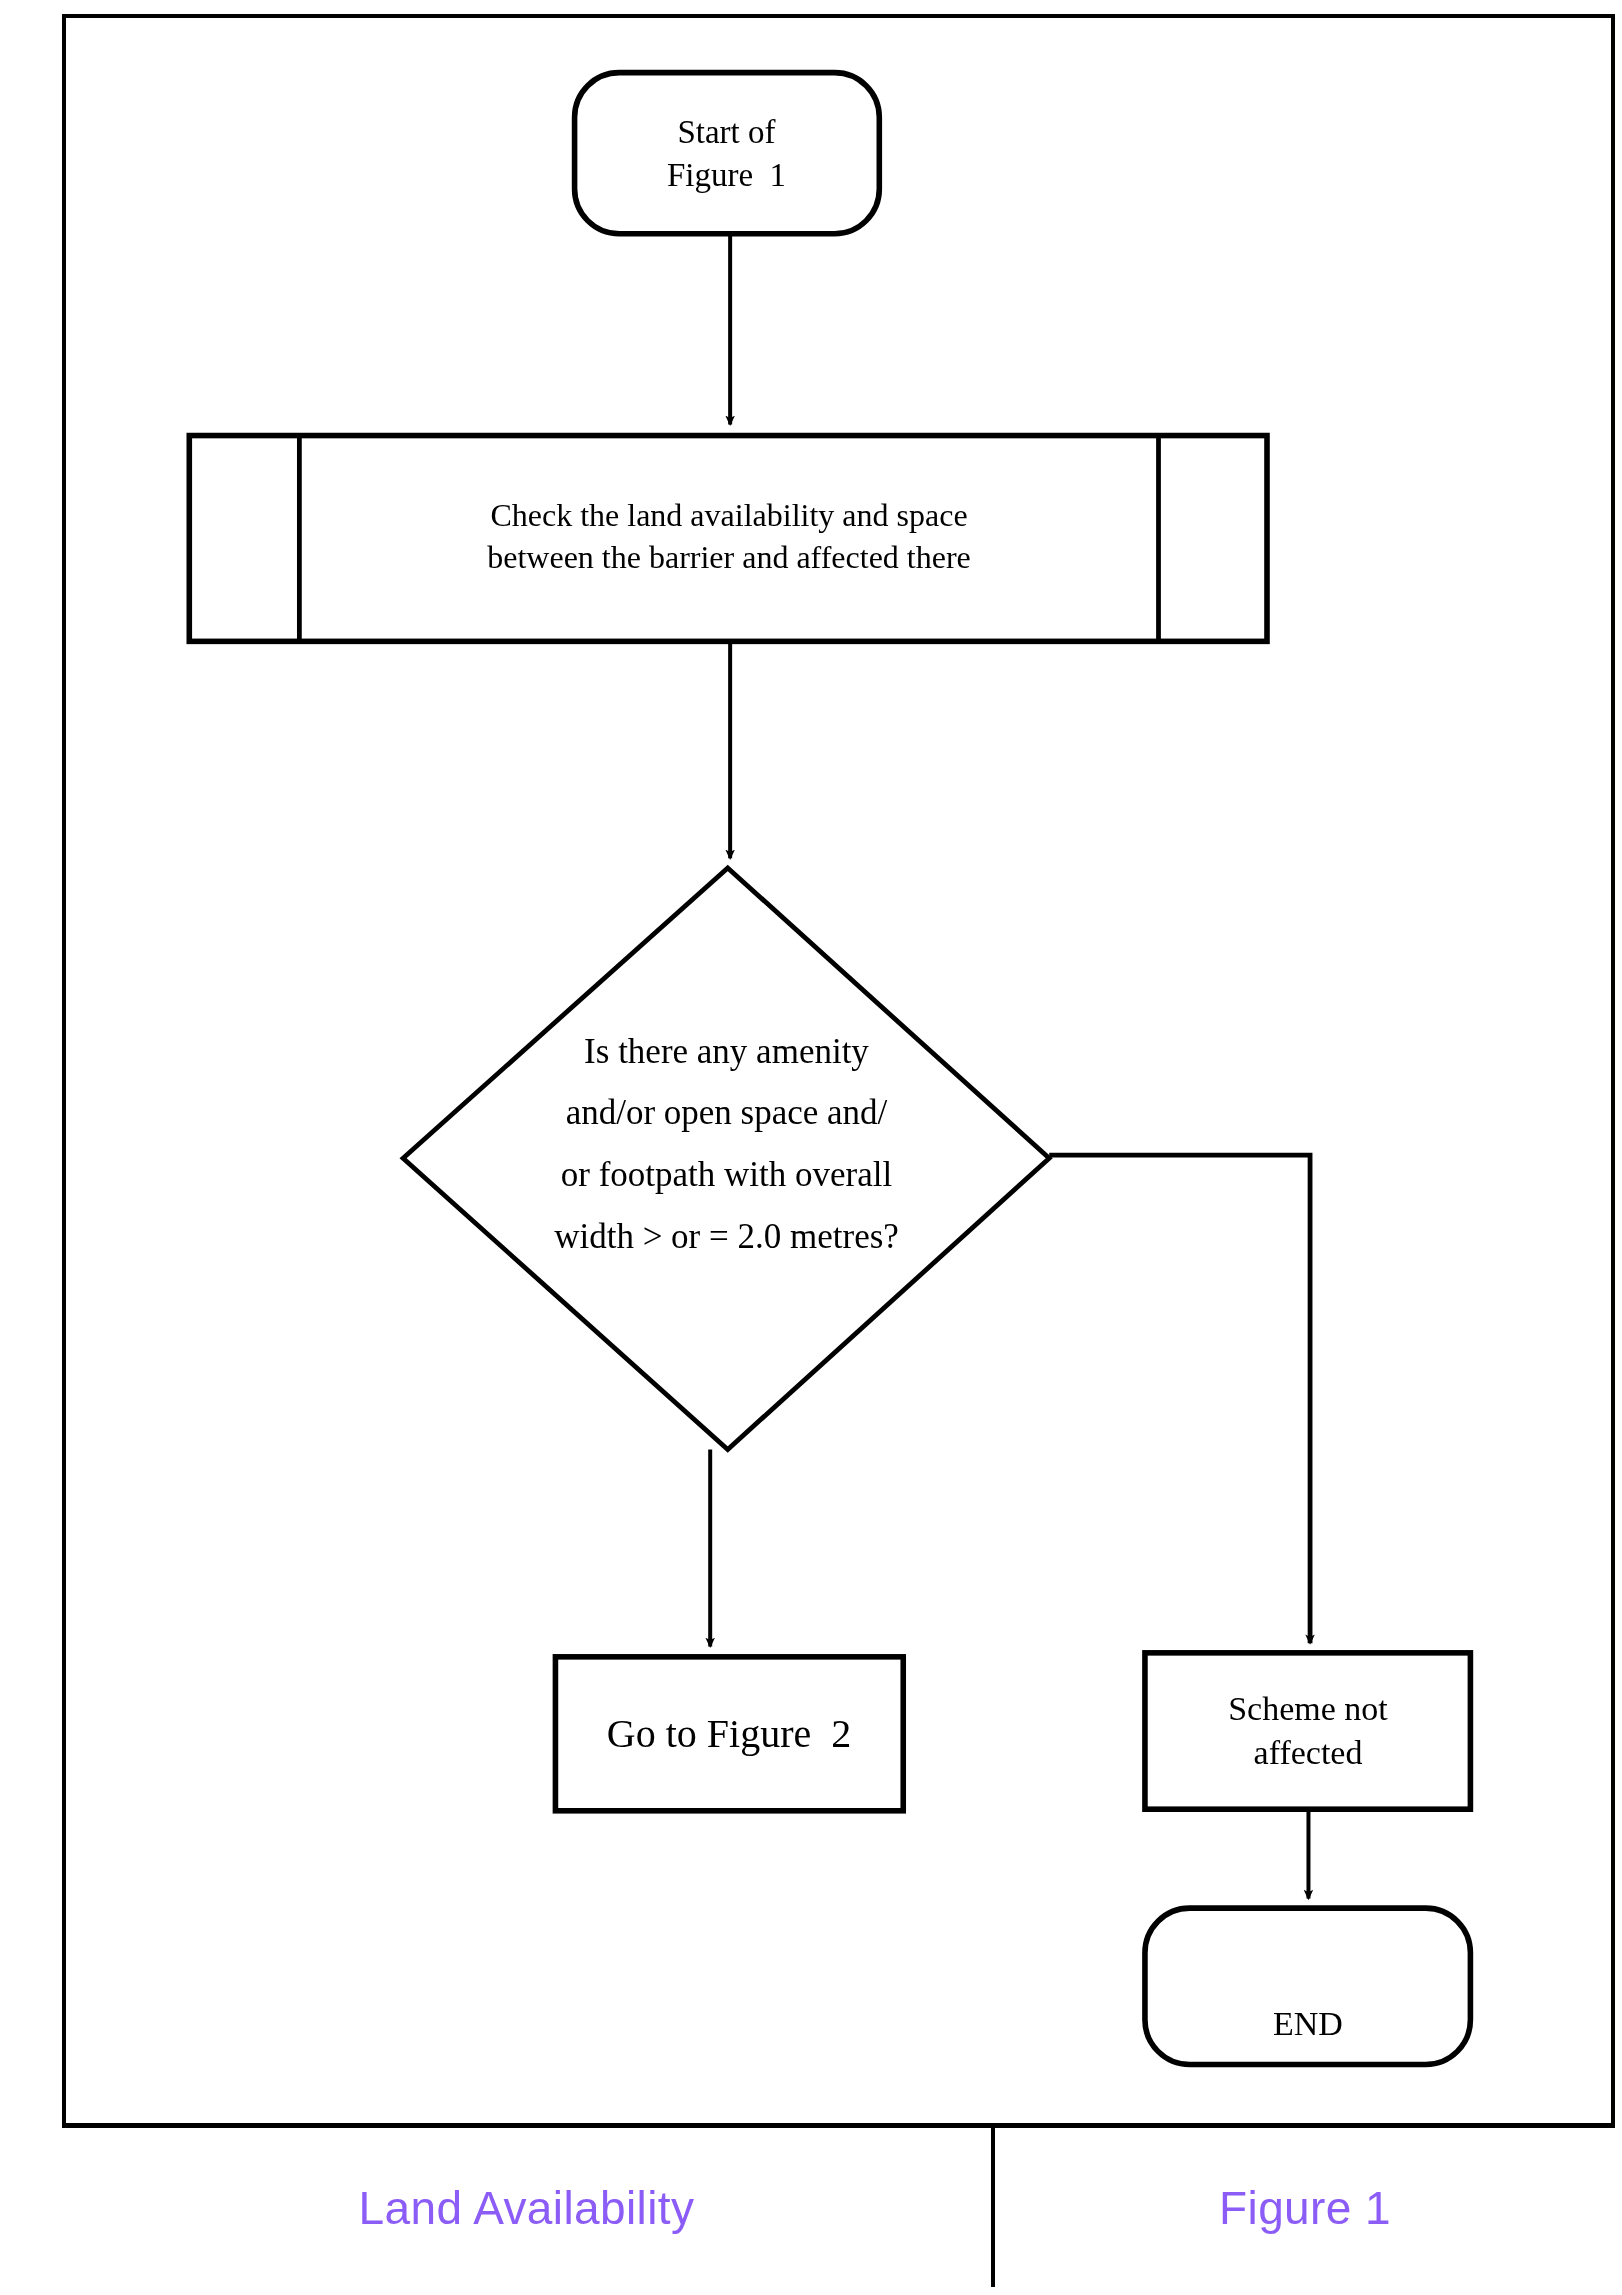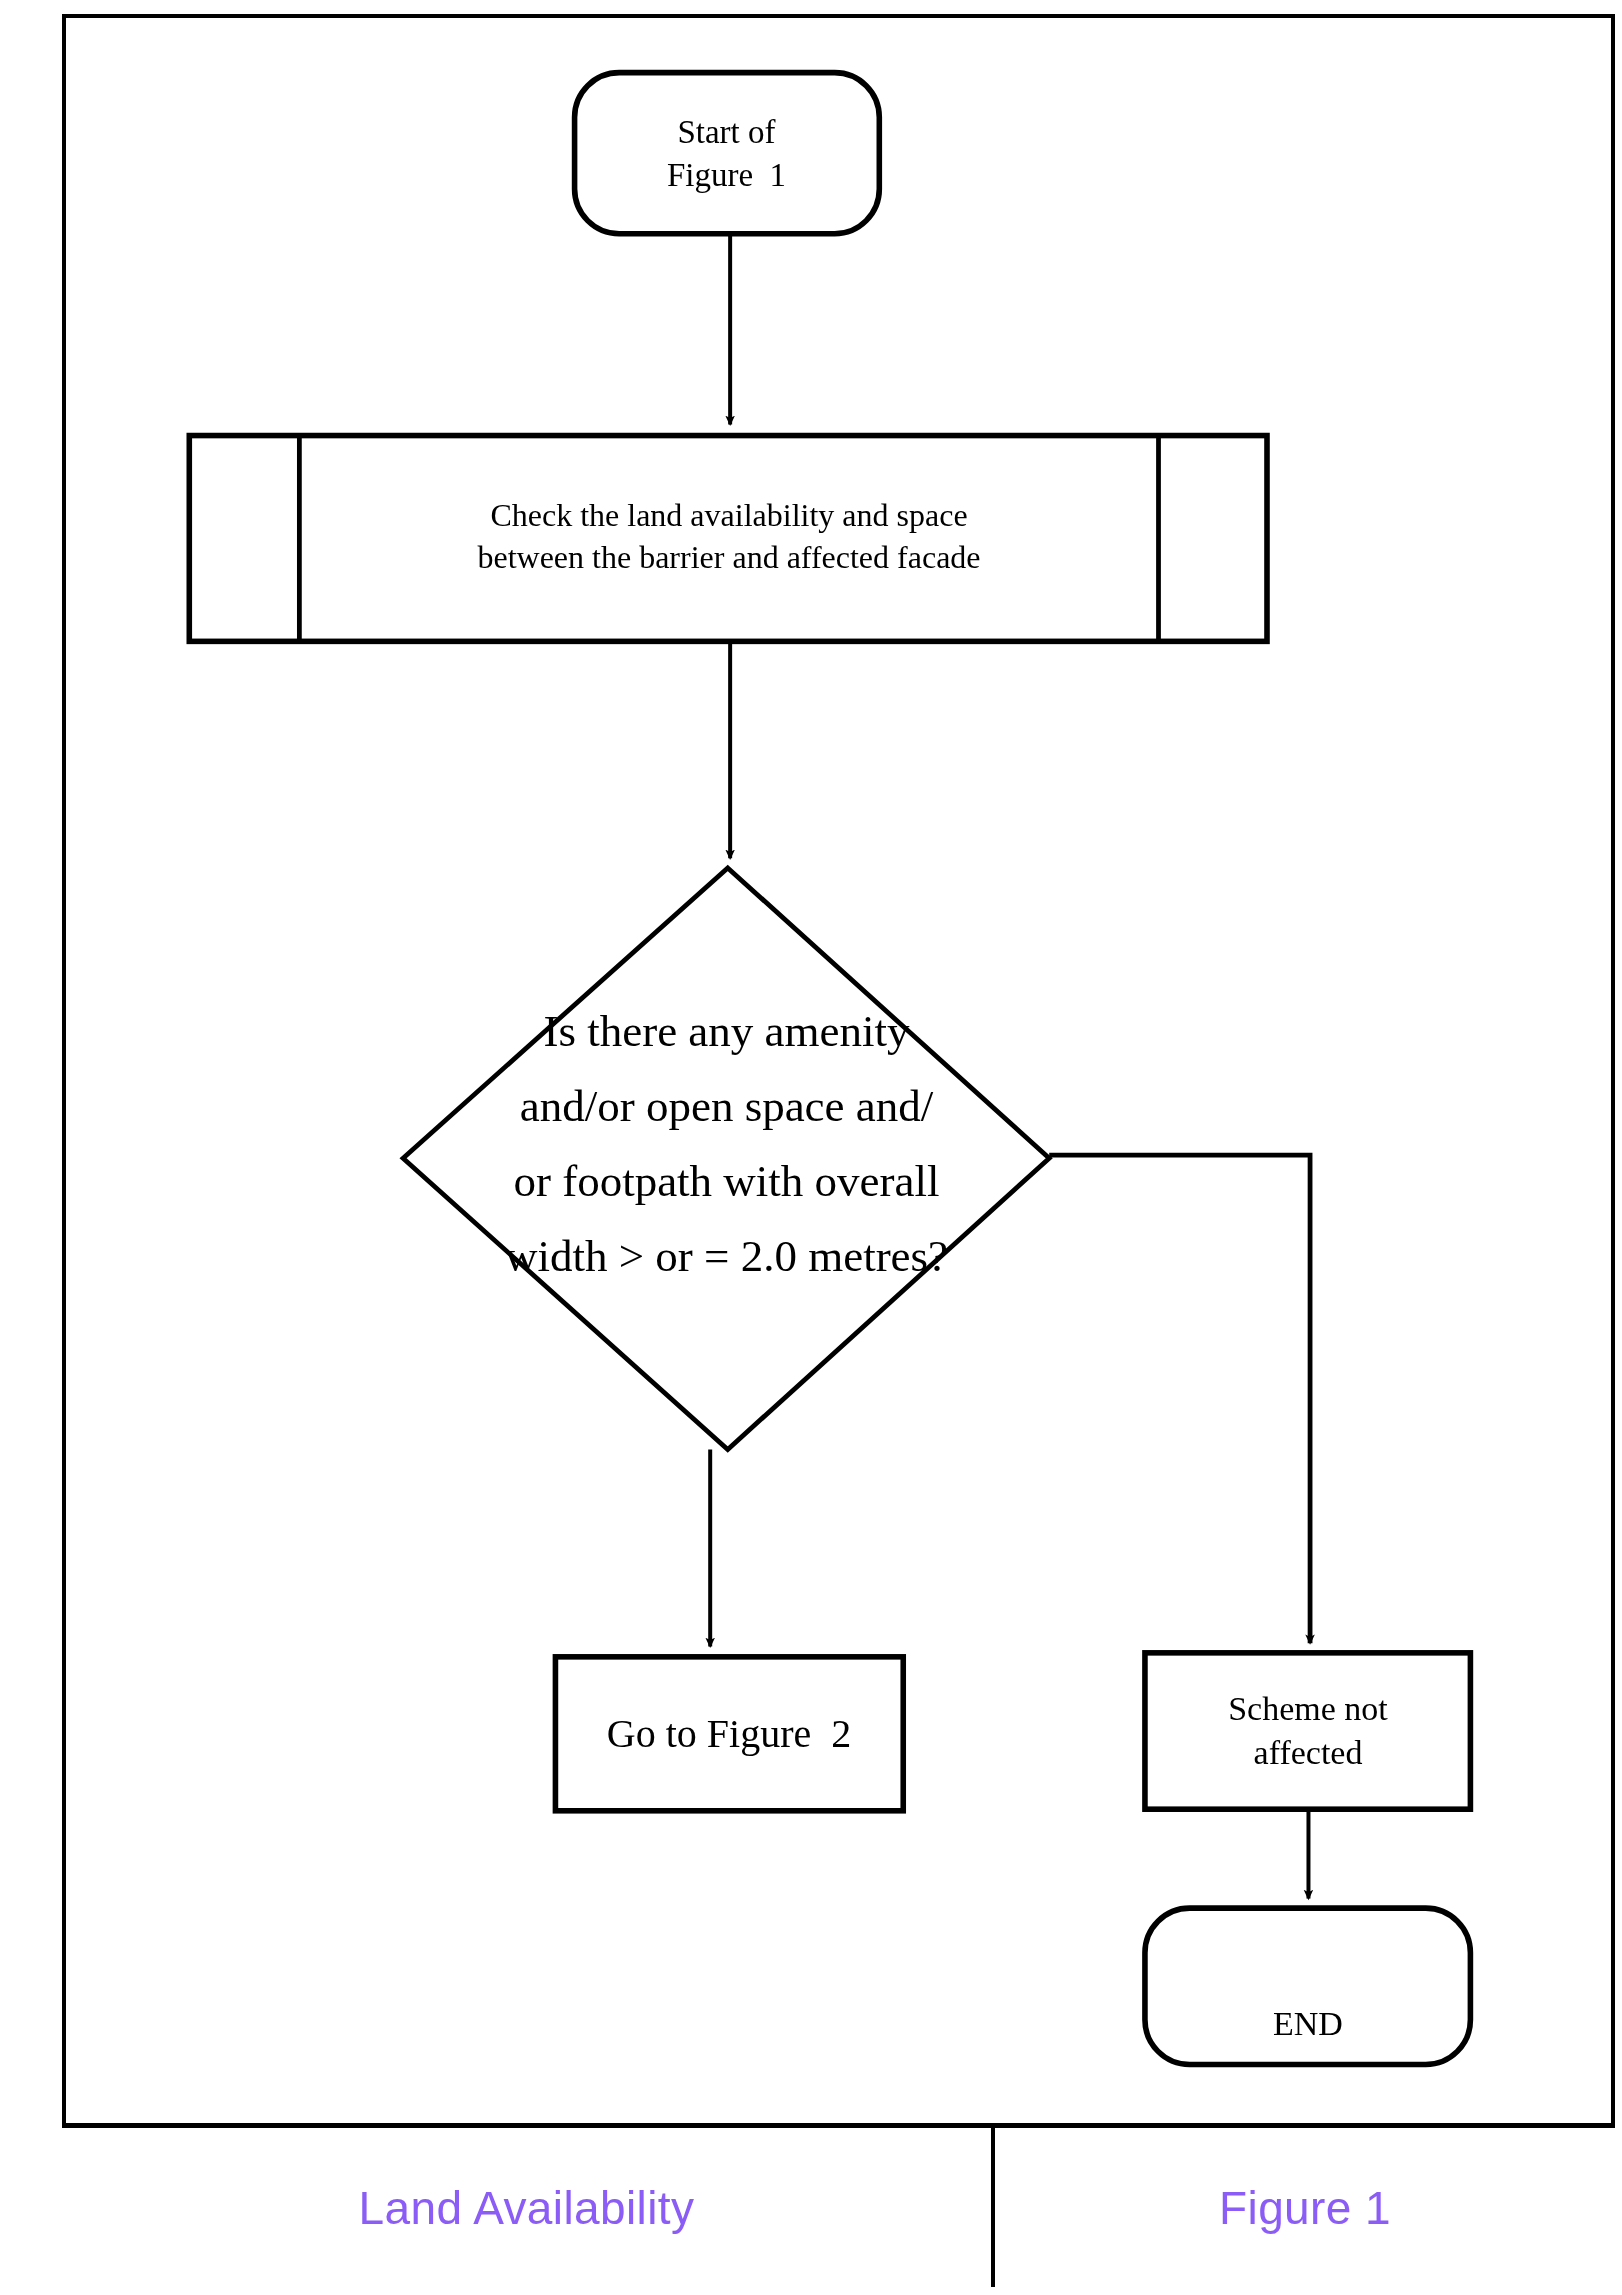--- a/index.html
+++ b/index.html
@@ -48,21 +48,21 @@
     color: #000000;
     font-family: "Liberation Serif", "DejaVu Serif", serif;
     line-height: 1.30;
     white-space: pre;
     pointer-events: none;
   }
   .node-text .ln { display: block; }
 
   #start-node-text      { left: 574px;  top: 73px;   width: 305px; height: 161px; font-size: 33px; }
   #process-node-text    { left: 299px;  top: 431px;  width: 860px;height: 211px; font-size: 32px; }
-  #decision-node-text   { left: 447px;  top: 1025px; width: 559px; height: 239px; font-size: 45px; line-height: 1.33; gap: 15px; }
+  #decision-node-text   { left: 447px;  top: 1025px; width: 559px; height: 239px; font-size: 35px; line-height: 1.33; gap: 15px; }
   #gotofig-node-text    { left: 555px;  top: 1657px; width: 348px; height: 154px; font-size: 40px; }
   #scheme-node-text     { left: 1145px; top: 1653px; width: 326px; height: 156px; font-size: 34px; }
   #end-node-text        { left: 1145px; top: 1946px; width: 326px; height: 156px; font-size: 34px; }
 
   
   #footer-block {
     position: absolute;
     left: 62px;
     top: 2123px;
     width: 1553px;
@@ -134,21 +134,21 @@
     <rect x="1435" y="2392" width="408" height="196" rx="56" ry="56" fill="#ffffff" stroke="#000000" stroke-width="7"></rect>
   </svg>
 
   <div class="node-text" id="start-node-text">
     <span class="ln">Start of</span>
     <span class="ln">Figure  1</span>
   </div>
 
   <div class="node-text" id="process-node-text">
     <span class="ln">Check the land availability and space</span>
-    <span class="ln">between the barrier and affected facade</span>
+    <span class="ln">between the barrier and affected there</span>
   </div>
 
   <div class="node-text" id="decision-node-text">
     <span class="ln">Is there any amenity</span>
     <span class="ln">and/or open space and/</span>
     <span class="ln">or footpath with overall</span>
     <span class="ln">width &gt; or = 2.0 metres?</span>
   </div>
 
   <div class="node-text" id="gotofig-node-text">

